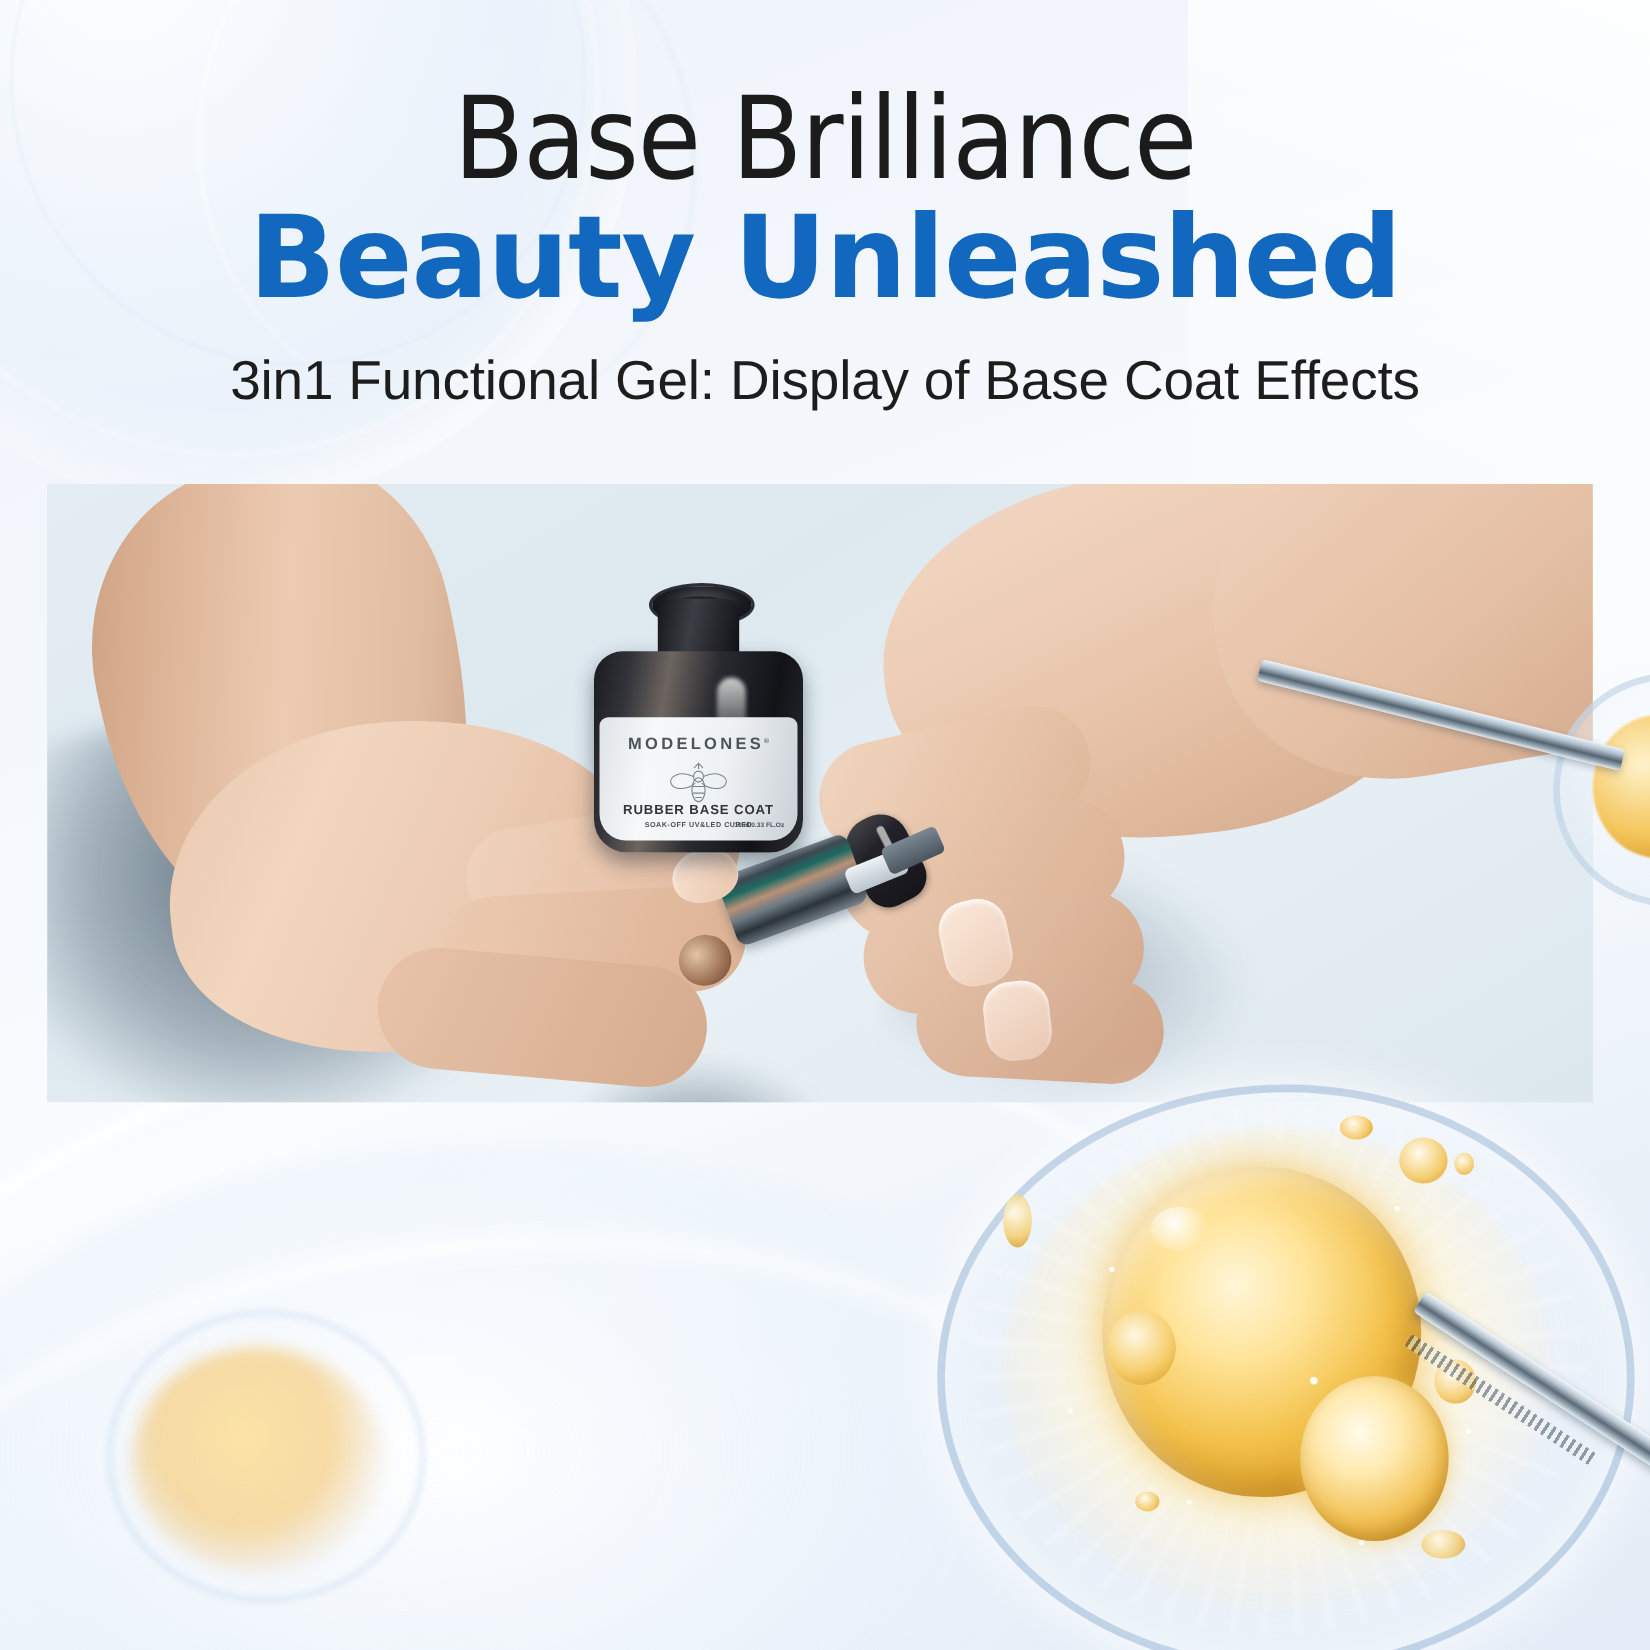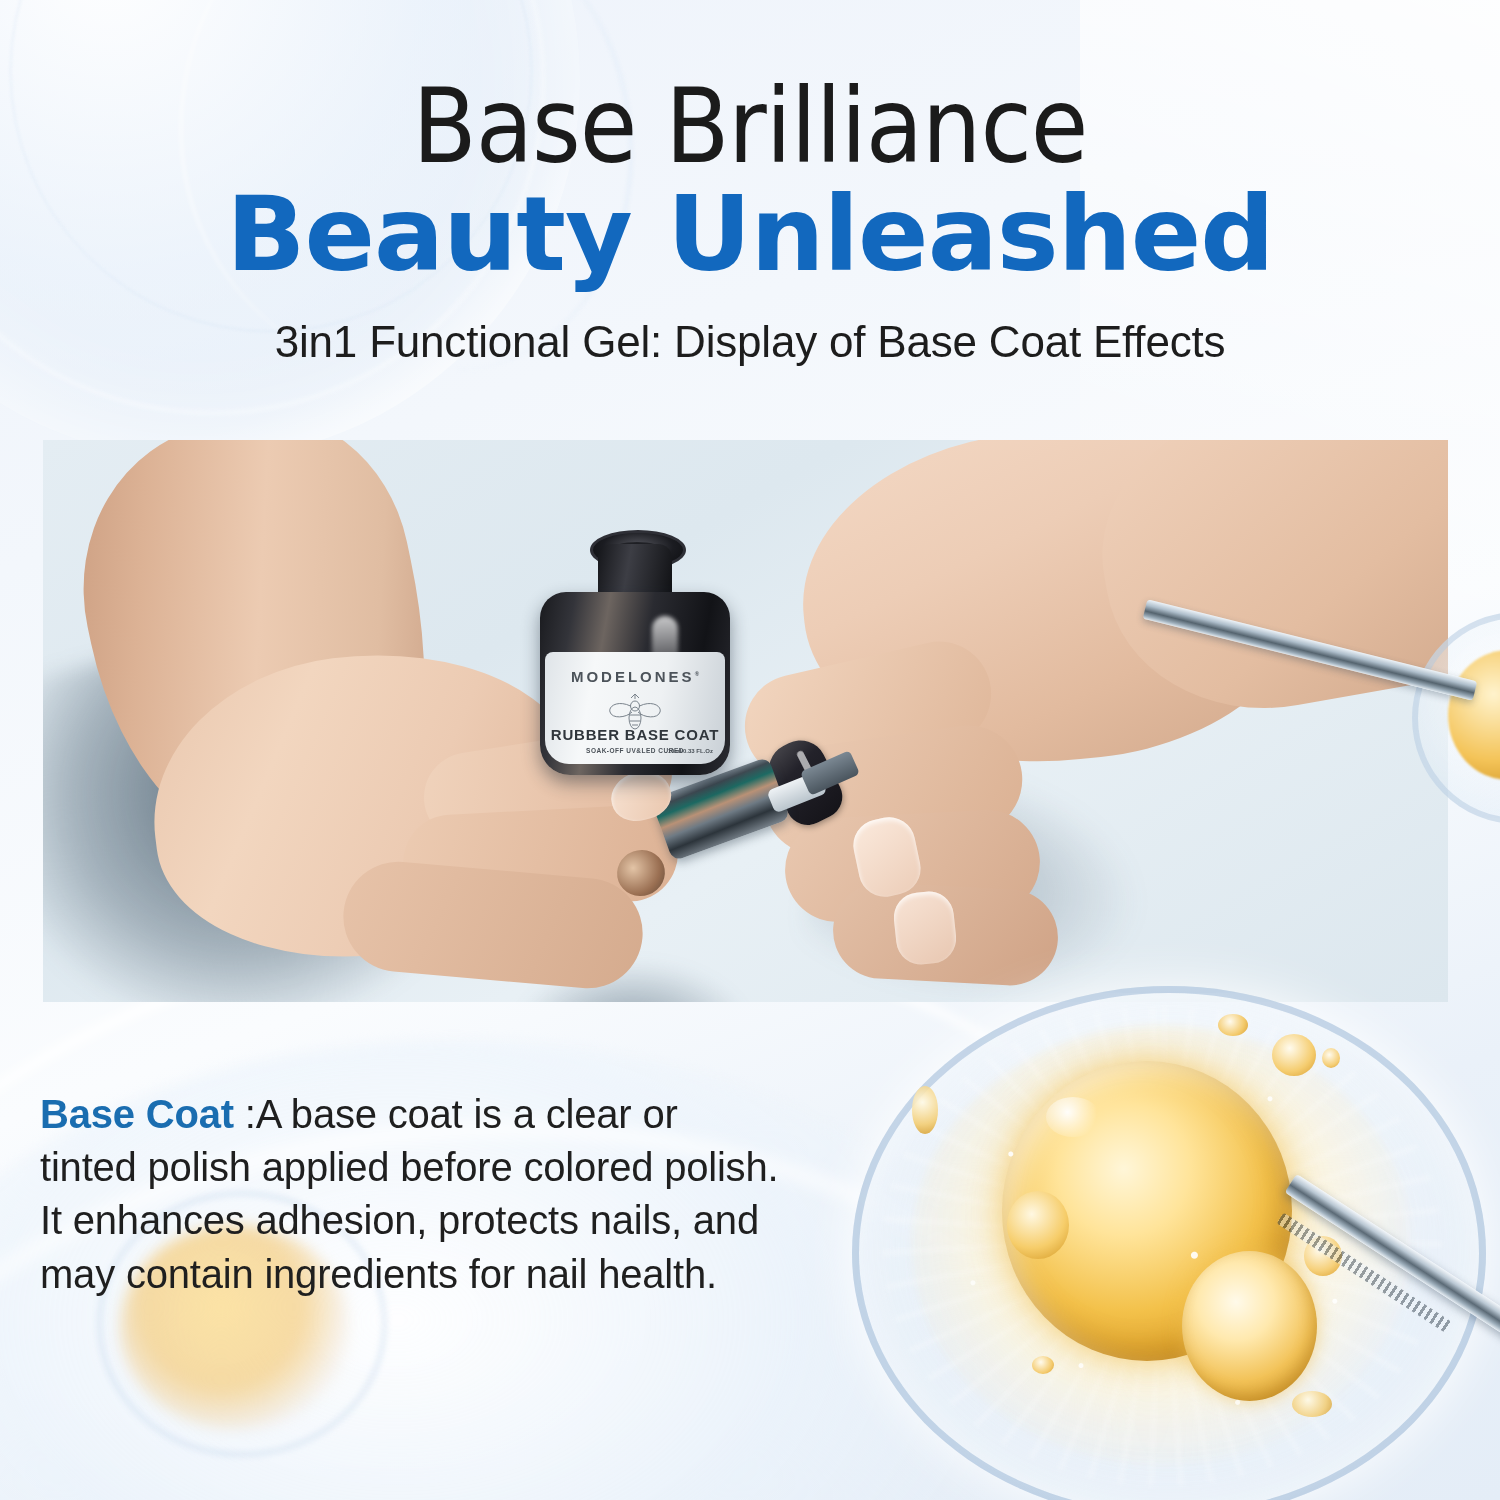--- a/index.html
+++ b/index.html
@@ -82,21 +82,21 @@
     letter-spacing:-1px;
     font-family:"DejaVu Sans","Liberation Sans",sans-serif;
     font-stretch:condensed;
   }
   .h-line2{
     font-size:104px;line-height:1.08;color:#1268be;font-weight:700;
     letter-spacing:-1px;margin-top:0;
     font-family:"DejaVu Sans","Liberation Sans",sans-serif;
   }
   .h-sub{
-    font-size:44px;line-height:1.2;color:#1d1d1d;font-weight:400;margin-top:26px;
+    font-size:50px;line-height:1.2;color:#1d1d1d;font-weight:400;margin-top:26px;
     letter-spacing:-.2px;
     font-family:"Liberation Sans","DejaVu Sans",sans-serif;
   }
 
   
   .photo{
     position:absolute;left:43px;top:440px;width:1405px;height:562px;
     overflow:hidden;background:#dfe9f0;
   }
   .ph-table{
@@ -271,21 +271,21 @@
     position:absolute;left:0;right:0;top:16px;text-align:center;
     font-size:15px;letter-spacing:3px;color:#4c535a;font-weight:600;
   }
   .b-brand sup{font-size:6px;letter-spacing:0;vertical-align:super;}
   .b-bee{
     position:absolute;left:50%;top:40px;transform:translateX(-50%);
     width:58px;height:40px;
   }
   .b-name{
     position:absolute;left:0;right:0;bottom:21px;text-align:center;
-    font-size:15px;letter-spacing:.8px;color:#30363c;font-weight:700;
+    font-size:12px;letter-spacing:.8px;color:#30363c;font-weight:700;
   }
   .b-sub{
     position:absolute;left:0;right:0;bottom:10px;text-align:center;
     font-size:6.5px;letter-spacing:.5px;color:#4a5158;font-weight:600;
   }
   .b-vol{
     position:absolute;right:12px;bottom:10px;
     font-size:6px;color:#4a5158;font-weight:600;
   }
 
@@ -473,21 +473,20 @@
             <path d="M23.5 23 h11 M24 29 h10 M26 33 h6"></path>
           </g>
         </svg>
         <div class="b-name">RUBBER BASE COAT</div>
         <div class="b-sub">SOAK-OFF UV&amp;LED CURED</div>
         <div class="b-vol">10ml/0.33 FL.Oz</div>
       </div>
     </div>
   </div>
 
-  <div class="copy"><b>Base Coat</b><span> :A base coat is a clear or tinted polish applied before colored polish. It enhances adhesion, protects nails, and may contain ingredients for nail health.</span></div>
 
   <div class="dish">
     <div class="dish-glass"></div>
     <div class="dish-glow"></div>
     <div class="dish-rays"></div>
     <div class="oil-6"></div>
     <div class="oil-7"></div>
     <div class="oil-4"></div>
     <div class="oil-8"></div>
     <div class="oil-main"></div>

